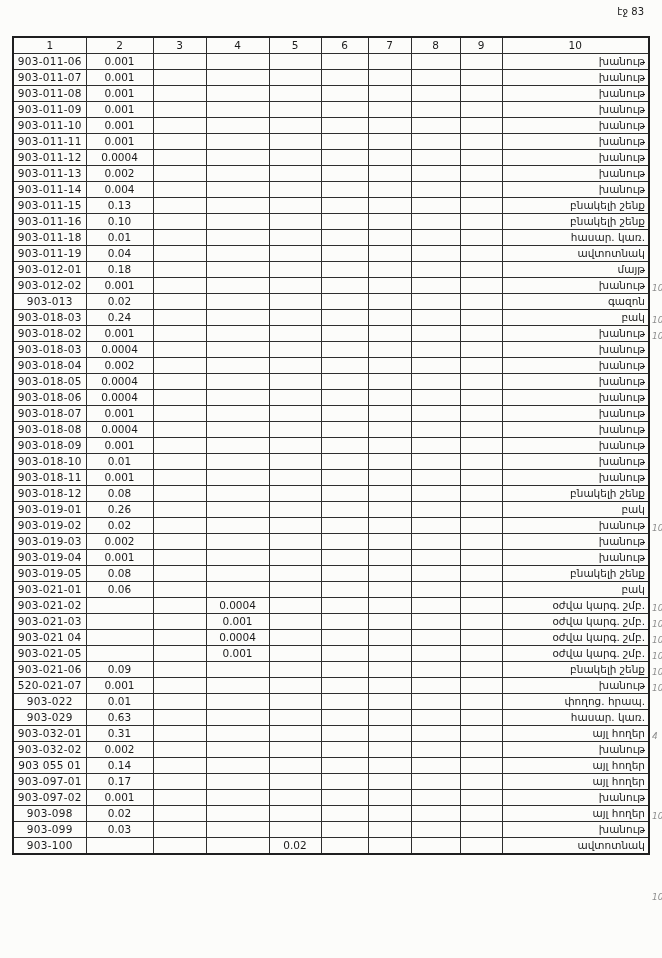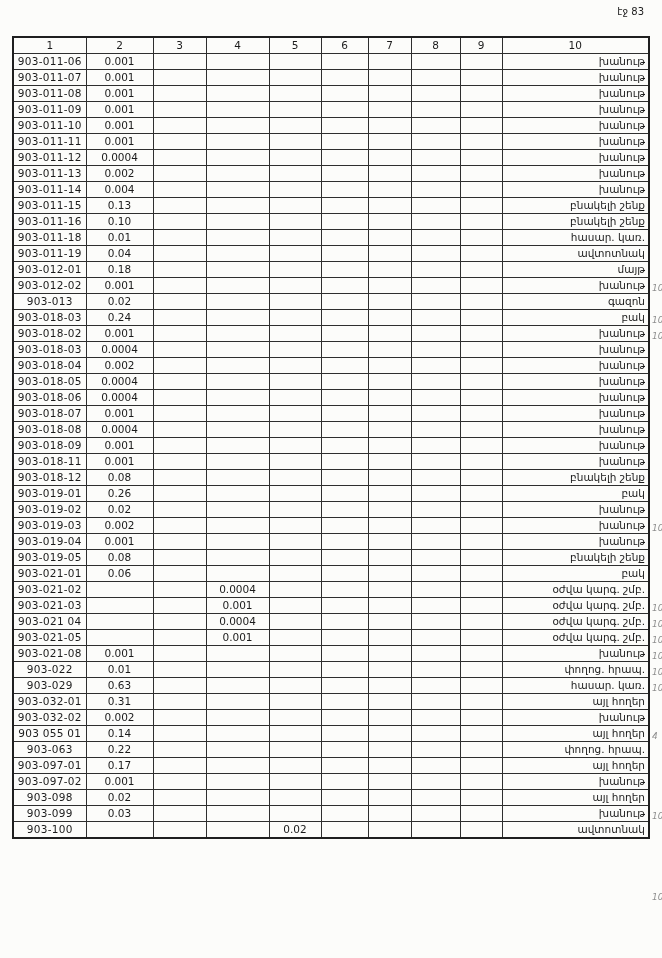--- a/index.html
+++ b/index.html
@@ -395,20 +395,32 @@
             <td class="c3"></td>
             <td class="c4"></td>
             <td class="c5"></td>
             <td class="c6"></td>
             <td class="c7"></td>
             <td class="c8"></td>
             <td class="c9"></td>
             <td class="c10">խանութ</td>
           </tr>
           <tr>
+            <td class="c1">903-018-10</td>
+            <td class="c2">0.01</td>
+            <td class="c3"></td>
+            <td class="c4"></td>
+            <td class="c5"></td>
+            <td class="c6"></td>
+            <td class="c7"></td>
+            <td class="c8"></td>
+            <td class="c9"></td>
+            <td class="c10">խանութ</td>
+          </tr>
+          <tr>
             <td class="c1">903-018-11</td>
             <td class="c2">0.001</td>
             <td class="c3"></td>
             <td class="c4"></td>
             <td class="c5"></td>
             <td class="c6"></td>
             <td class="c7"></td>
             <td class="c8"></td>
             <td class="c9"></td>
             <td class="c10">խանութ</td>
@@ -539,21 +551,33 @@
             <td class="c3"></td>
             <td class="c4">0.001</td>
             <td class="c5"></td>
             <td class="c6"></td>
             <td class="c7"></td>
             <td class="c8"></td>
             <td class="c9"></td>
             <td class="c10">օժվա կարգ. շմբ.</td>
           </tr>
           <tr>
-            <td class="c1">903-021-08</td>
+            <td class="c1">903-021-06</td>
+            <td class="c2">0.09</td>
+            <td class="c3"></td>
+            <td class="c4"></td>
+            <td class="c5"></td>
+            <td class="c6"></td>
+            <td class="c7"></td>
+            <td class="c8"></td>
+            <td class="c9"></td>
+            <td class="c10">բնակելի շենք</td>
+          </tr>
+          <tr>
+            <td class="c1">520-021-07</td>
             <td class="c2">0.001</td>
             <td class="c3"></td>
             <td class="c4"></td>
             <td class="c5"></td>
             <td class="c6"></td>
             <td class="c7"></td>
             <td class="c8"></td>
             <td class="c9"></td>
             <td class="c10">խանութ</td>
           </tr>
@@ -609,32 +633,20 @@
             <td class="c1">903 055 01</td>
             <td class="c2">0.14</td>
             <td class="c3"></td>
             <td class="c4"></td>
             <td class="c5"></td>
             <td class="c6"></td>
             <td class="c7"></td>
             <td class="c8"></td>
             <td class="c9"></td>
             <td class="c10">այլ հողեր</td>
-          </tr>
-          <tr>
-            <td class="c1">903-063</td>
-            <td class="c2">0.22</td>
-            <td class="c3"></td>
-            <td class="c4"></td>
-            <td class="c5"></td>
-            <td class="c6"></td>
-            <td class="c7"></td>
-            <td class="c8"></td>
-            <td class="c9"></td>
-            <td class="c10">փողոց. հրապ.</td>
           </tr>
           <tr>
             <td class="c1">903-097-01</td>
             <td class="c2">0.17</td>
             <td class="c3"></td>
             <td class="c4"></td>
             <td class="c5"></td>
             <td class="c6"></td>
             <td class="c7"></td>
             <td class="c8"></td>

